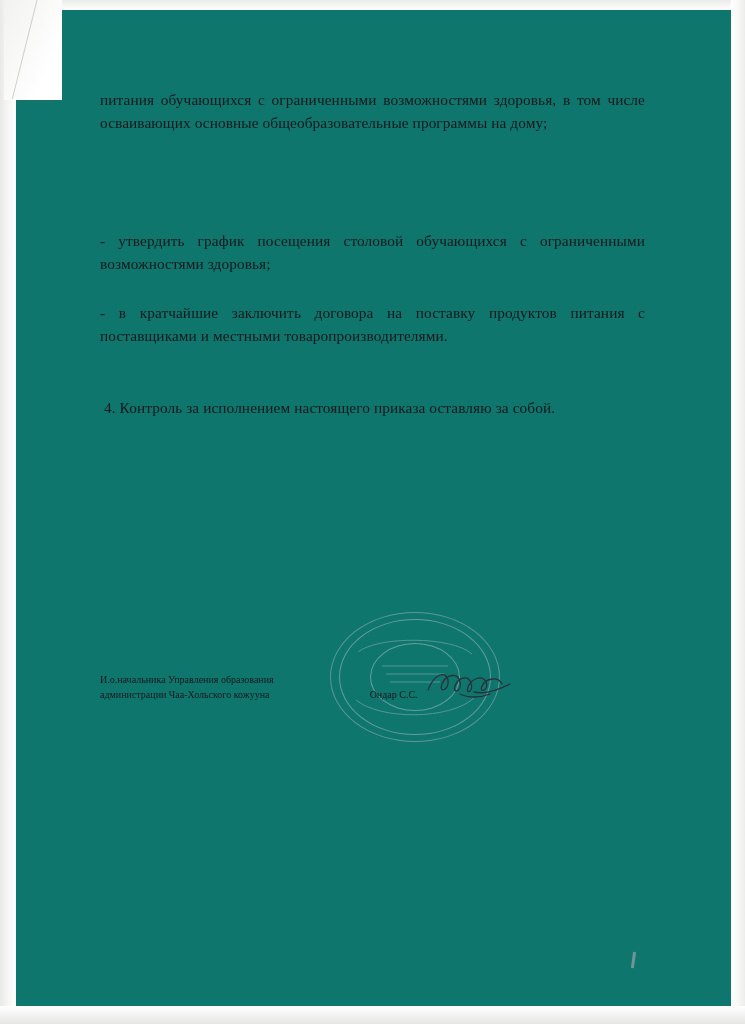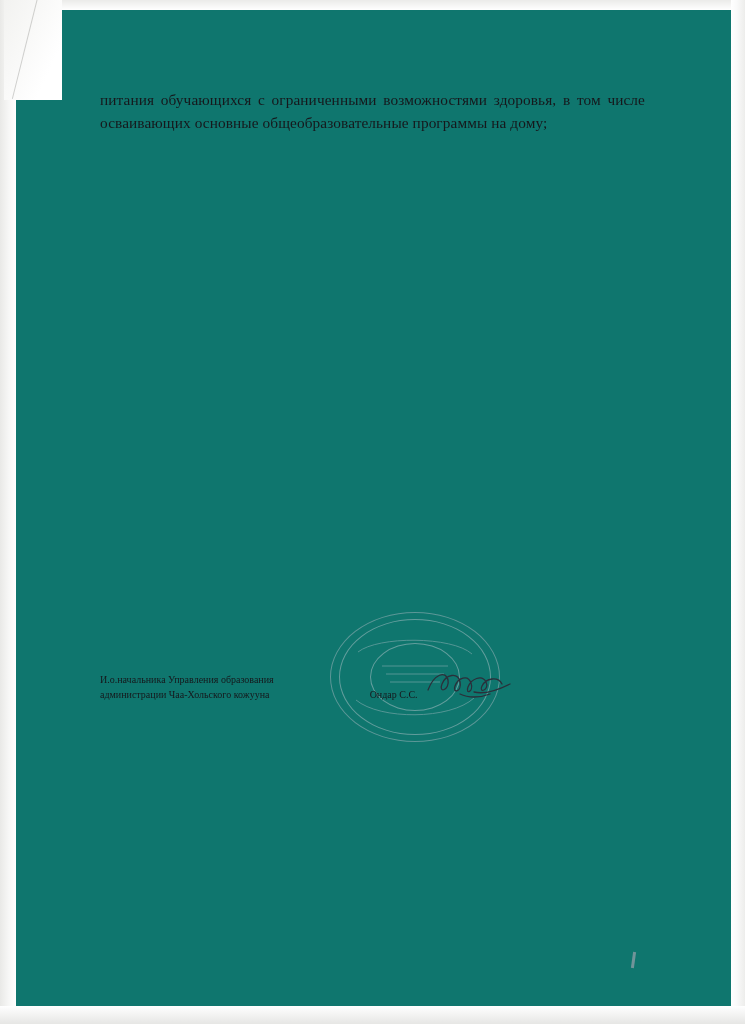--- a/index.html
+++ b/index.html
@@ -194,26 +194,29 @@
     <p class="para">питания обучающихся  с ограниченными возможностями  здоровья,  в том числе осваивающих основные  общеобразовательные программы на дому;</p>
 
     <div class="gap-lg"></div>
 
 
     <div class="gap-lg"></div>
 
 
     <div class="gap-md"></div>
 
+    <p class="para">- утвердить график  посещения столовой обучающихся с ограниченными возможностями  здоровья;</p>
 
     <div class="gap-md"></div>
 
+    <p class="para">- в кратчайшие заключить договора на поставку продуктов питания   с поставщиками и местными товаропроизводителями.</p>
 
     <div class="gap-xl"></div>
 
+    <p class="para control-line">4. Контроль  за исполнением настоящего  приказа оставляю за собой.</p>
 
   </div>
 
   <div class="stamp">
     <div class="ring outer"></div>
     <div class="ring mid"></div>
     <div class="ring inner"></div>
     <svg width="170" height="130" viewBox="0 0 170 130" aria-hidden="true">
       <g stroke="#c3c9d2" stroke-width="1" fill="none" opacity="0.85">
         <path d="M28 40 C48 24, 122 24, 142 42"></path>

